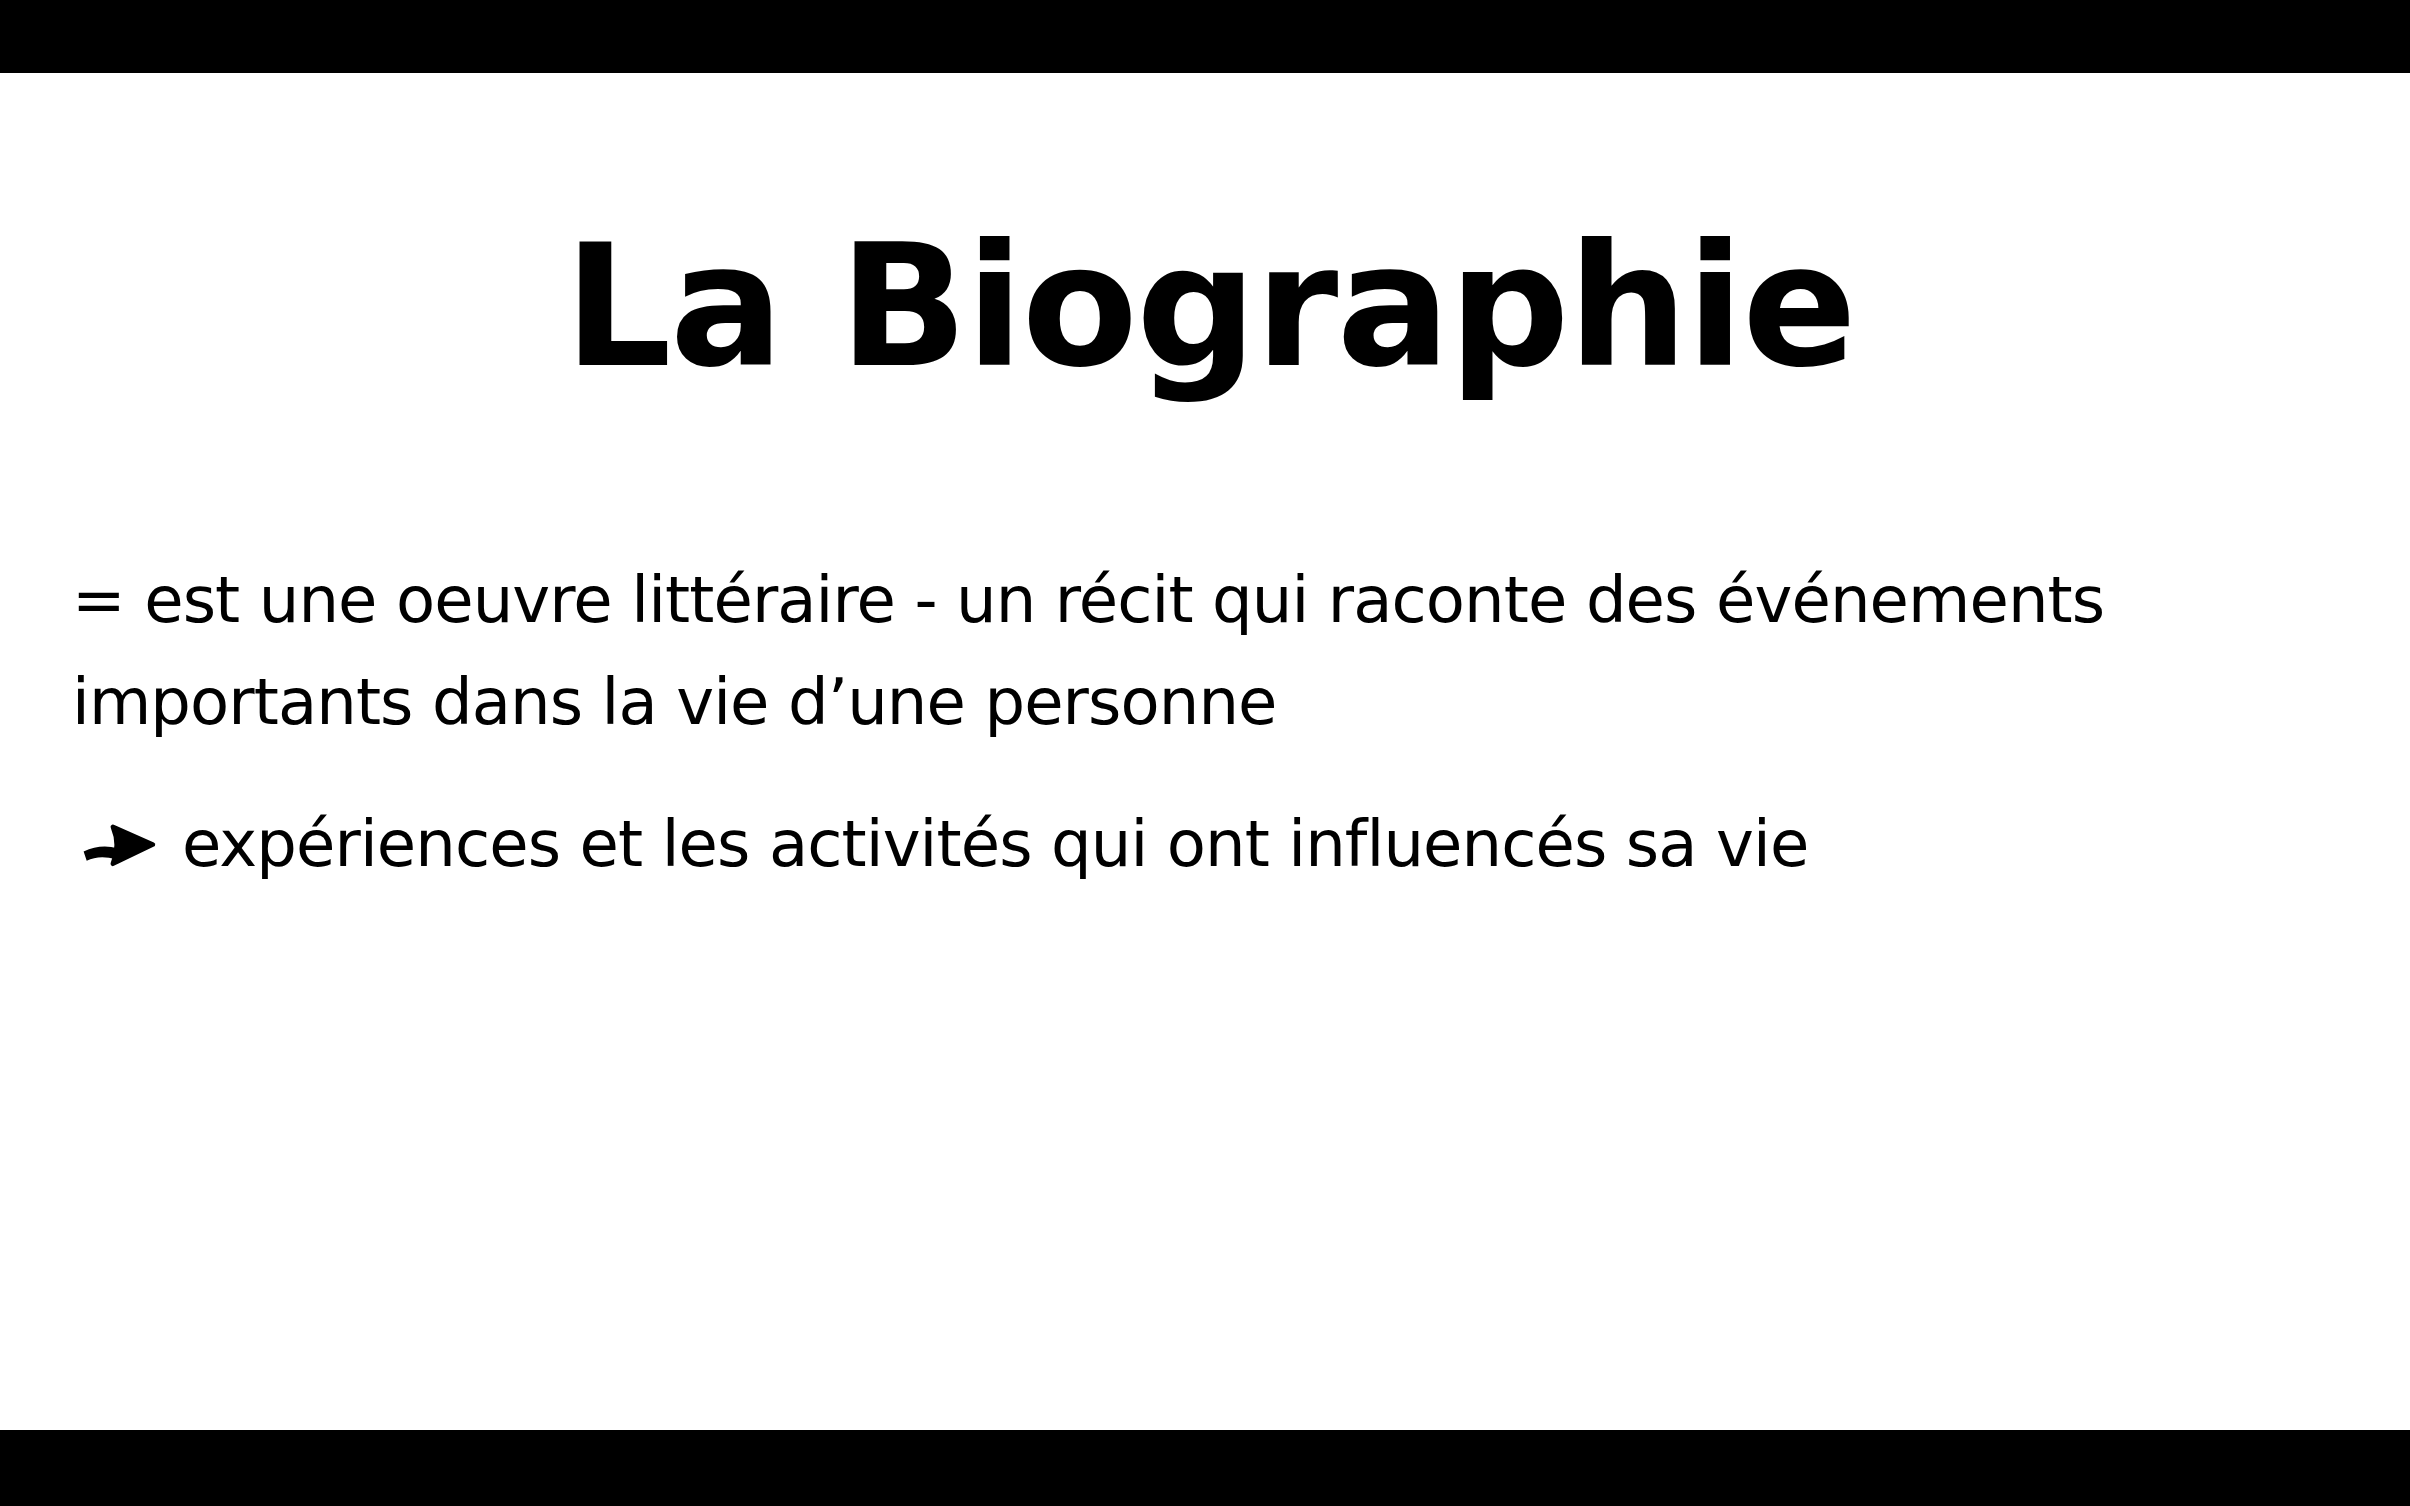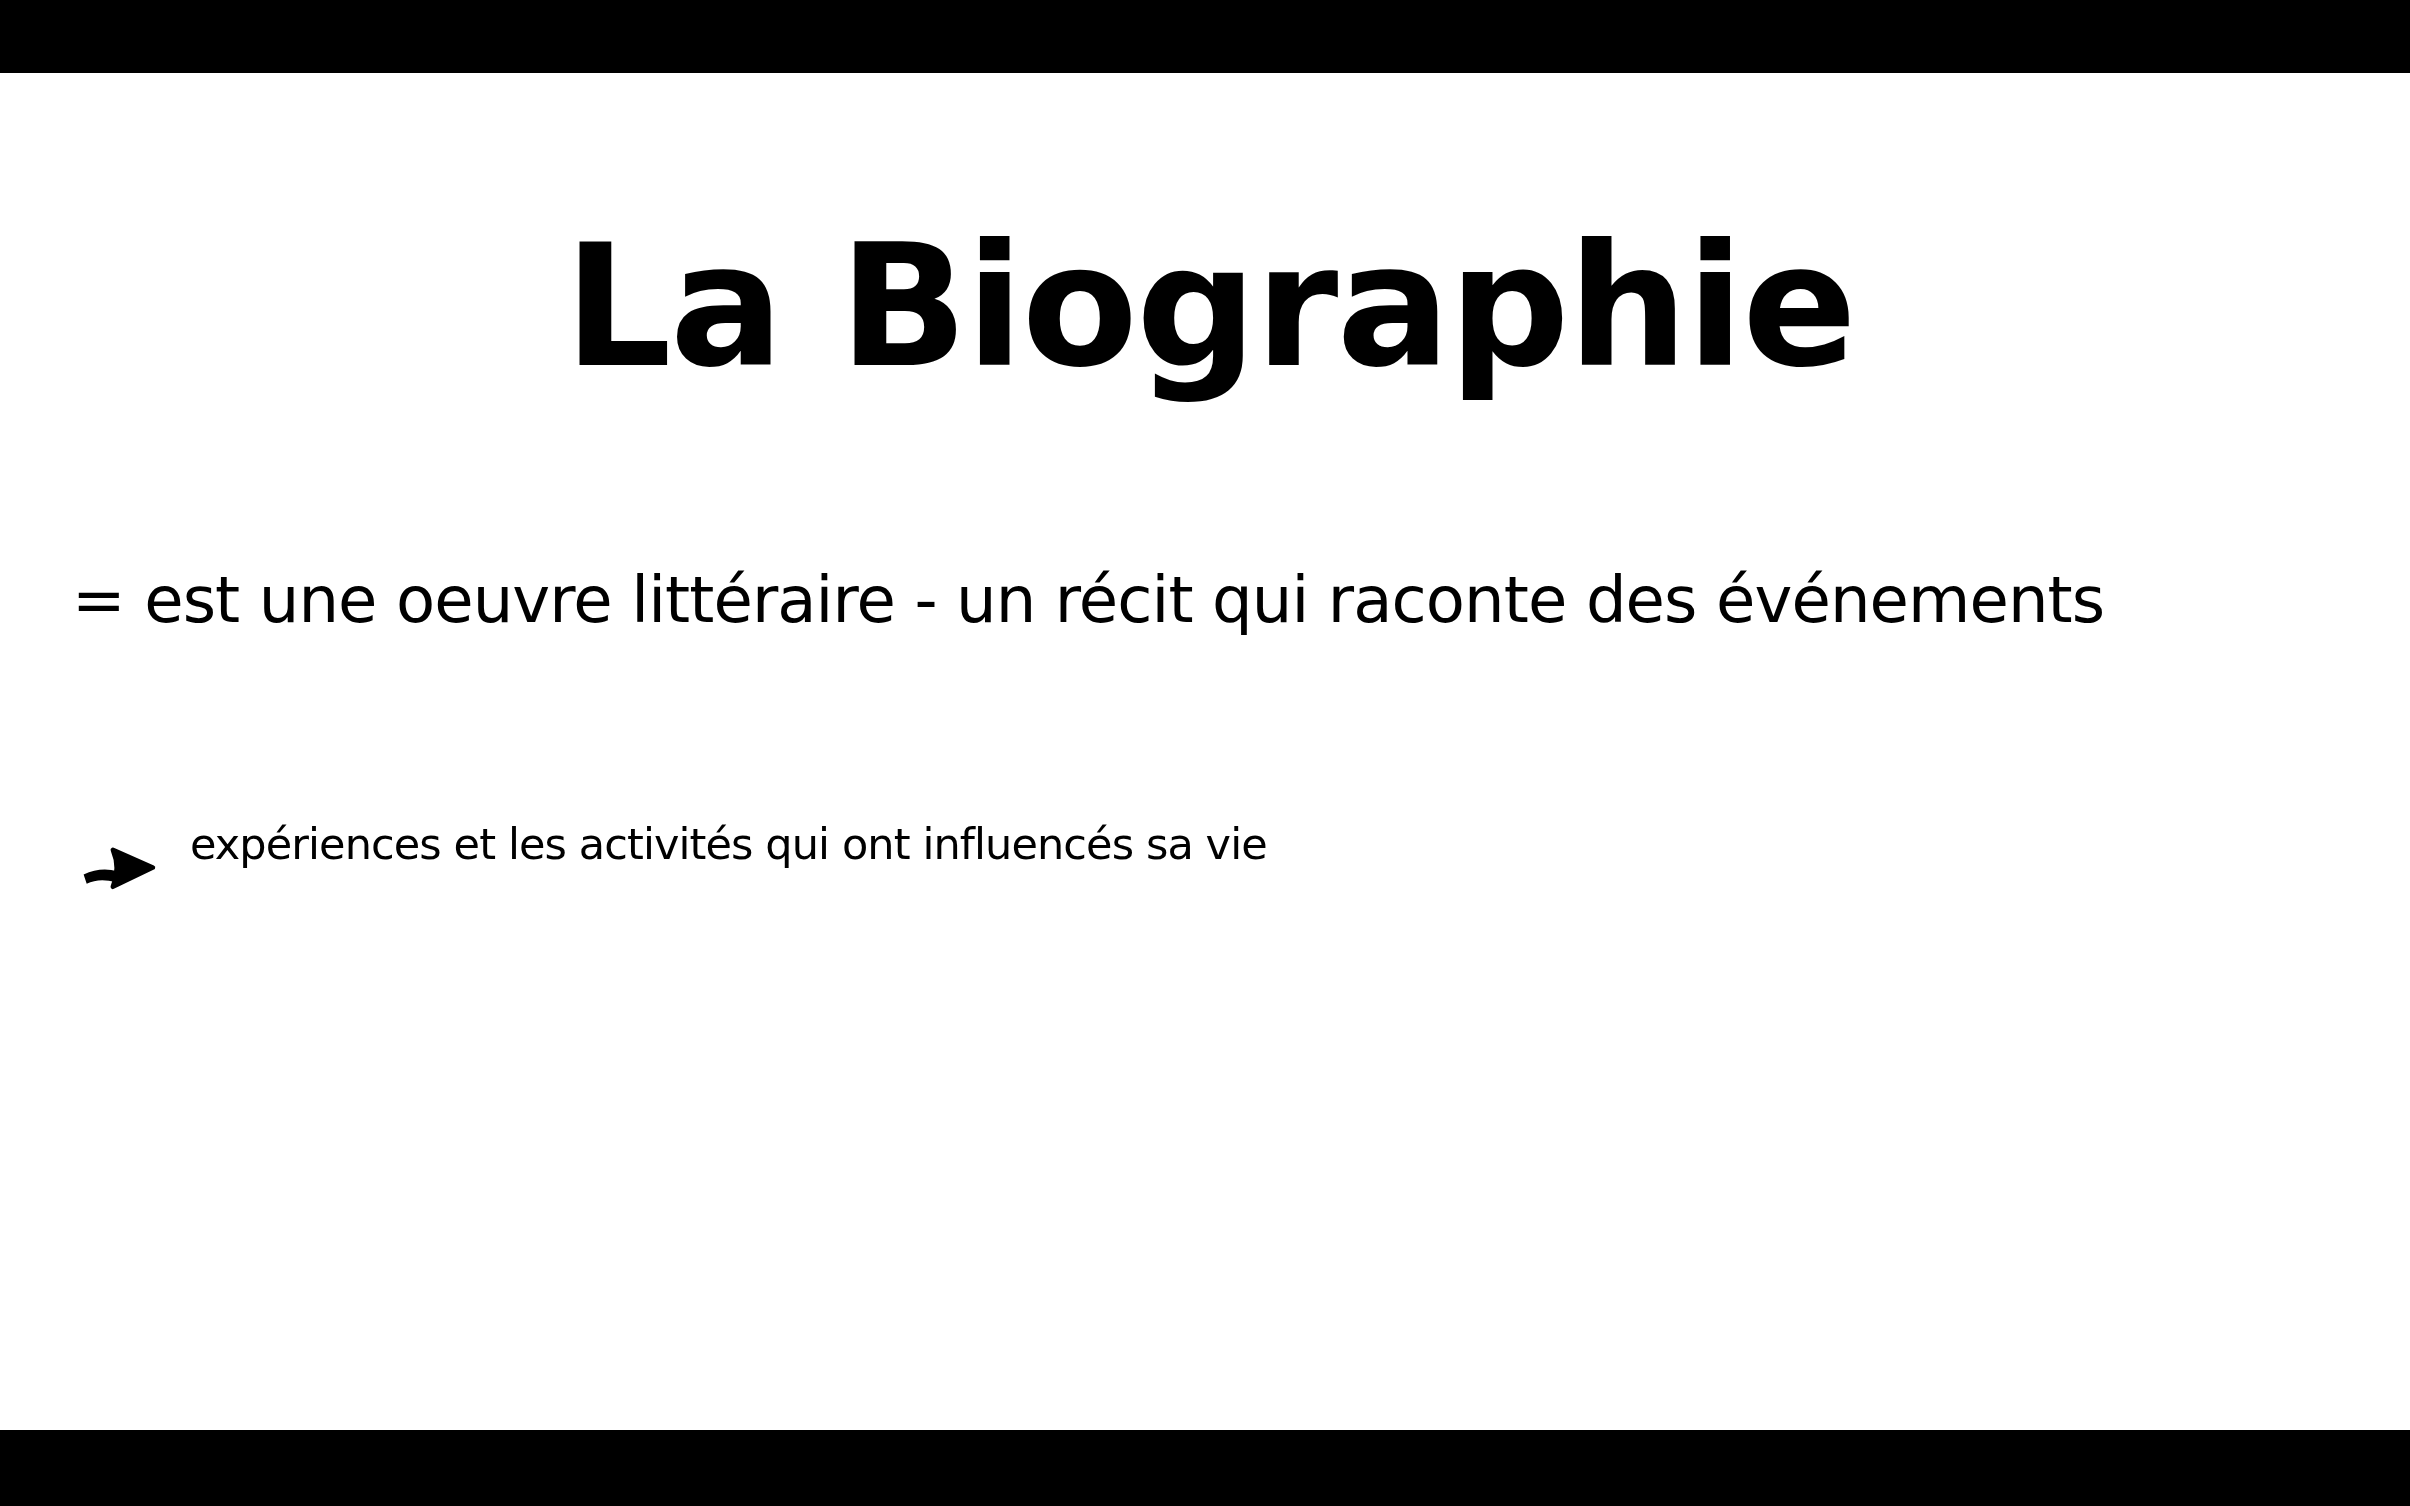--- a/index.html
+++ b/index.html
@@ -62,27 +62,27 @@
     display: block;
     white-space: nowrap;
   }
 
   .bullet {
     position: absolute;
     top: 720px;
     left: 75px;
     right: 19px;
     margin: 0;
-    font-size: 43px;
+    font-size: 64px;
     line-height: 102px;
     letter-spacing: -0.9px;
     white-space: nowrap;
     display: flex;
-    align-items: flex-end;
-    gap: 34px;
+    align-items: center;
+    gap: 26px;
   }
   .arrow-icon {
     display: inline-block;
     width: 77px;
     height: 55px;
     flex: 0 0 auto;
   }
   .arrow-icon svg { display: block; width: 100%; height: 100%; }
 </style>
 </head>
@@ -91,20 +91,21 @@
 <div class="stage">
 
   <div class="letterbox top"></div>
 
   <div class="slide">
 
     <h1 class="slide-title">La Biographie</h1>
 
     <p class="definition">
       <span class="line">= est une oeuvre littéraire - un récit qui raconte des événements</span>
+      <span class="line">importants dans la vie d’une personne</span>
     </p>
 
     <p class="bullet">
       <span class="arrow-icon">
         <svg viewBox="0 0 100 70" xmlns="http://www.w3.org/2000/svg" aria-hidden="true">
           <path d="M6 44 Q 28 34 50 40 L 48 54 Q 26 48 10 56 Z" fill="#000000"></path>
           <path d="M44 12 L 96 35 L 44 60 Q 54 36 44 12 Z" fill="#000000" stroke="#000000" stroke-width="6" stroke-linejoin="round"></path>
         </svg>
       </span>
       <span>expériences et les activités qui ont influencés sa vie</span>

